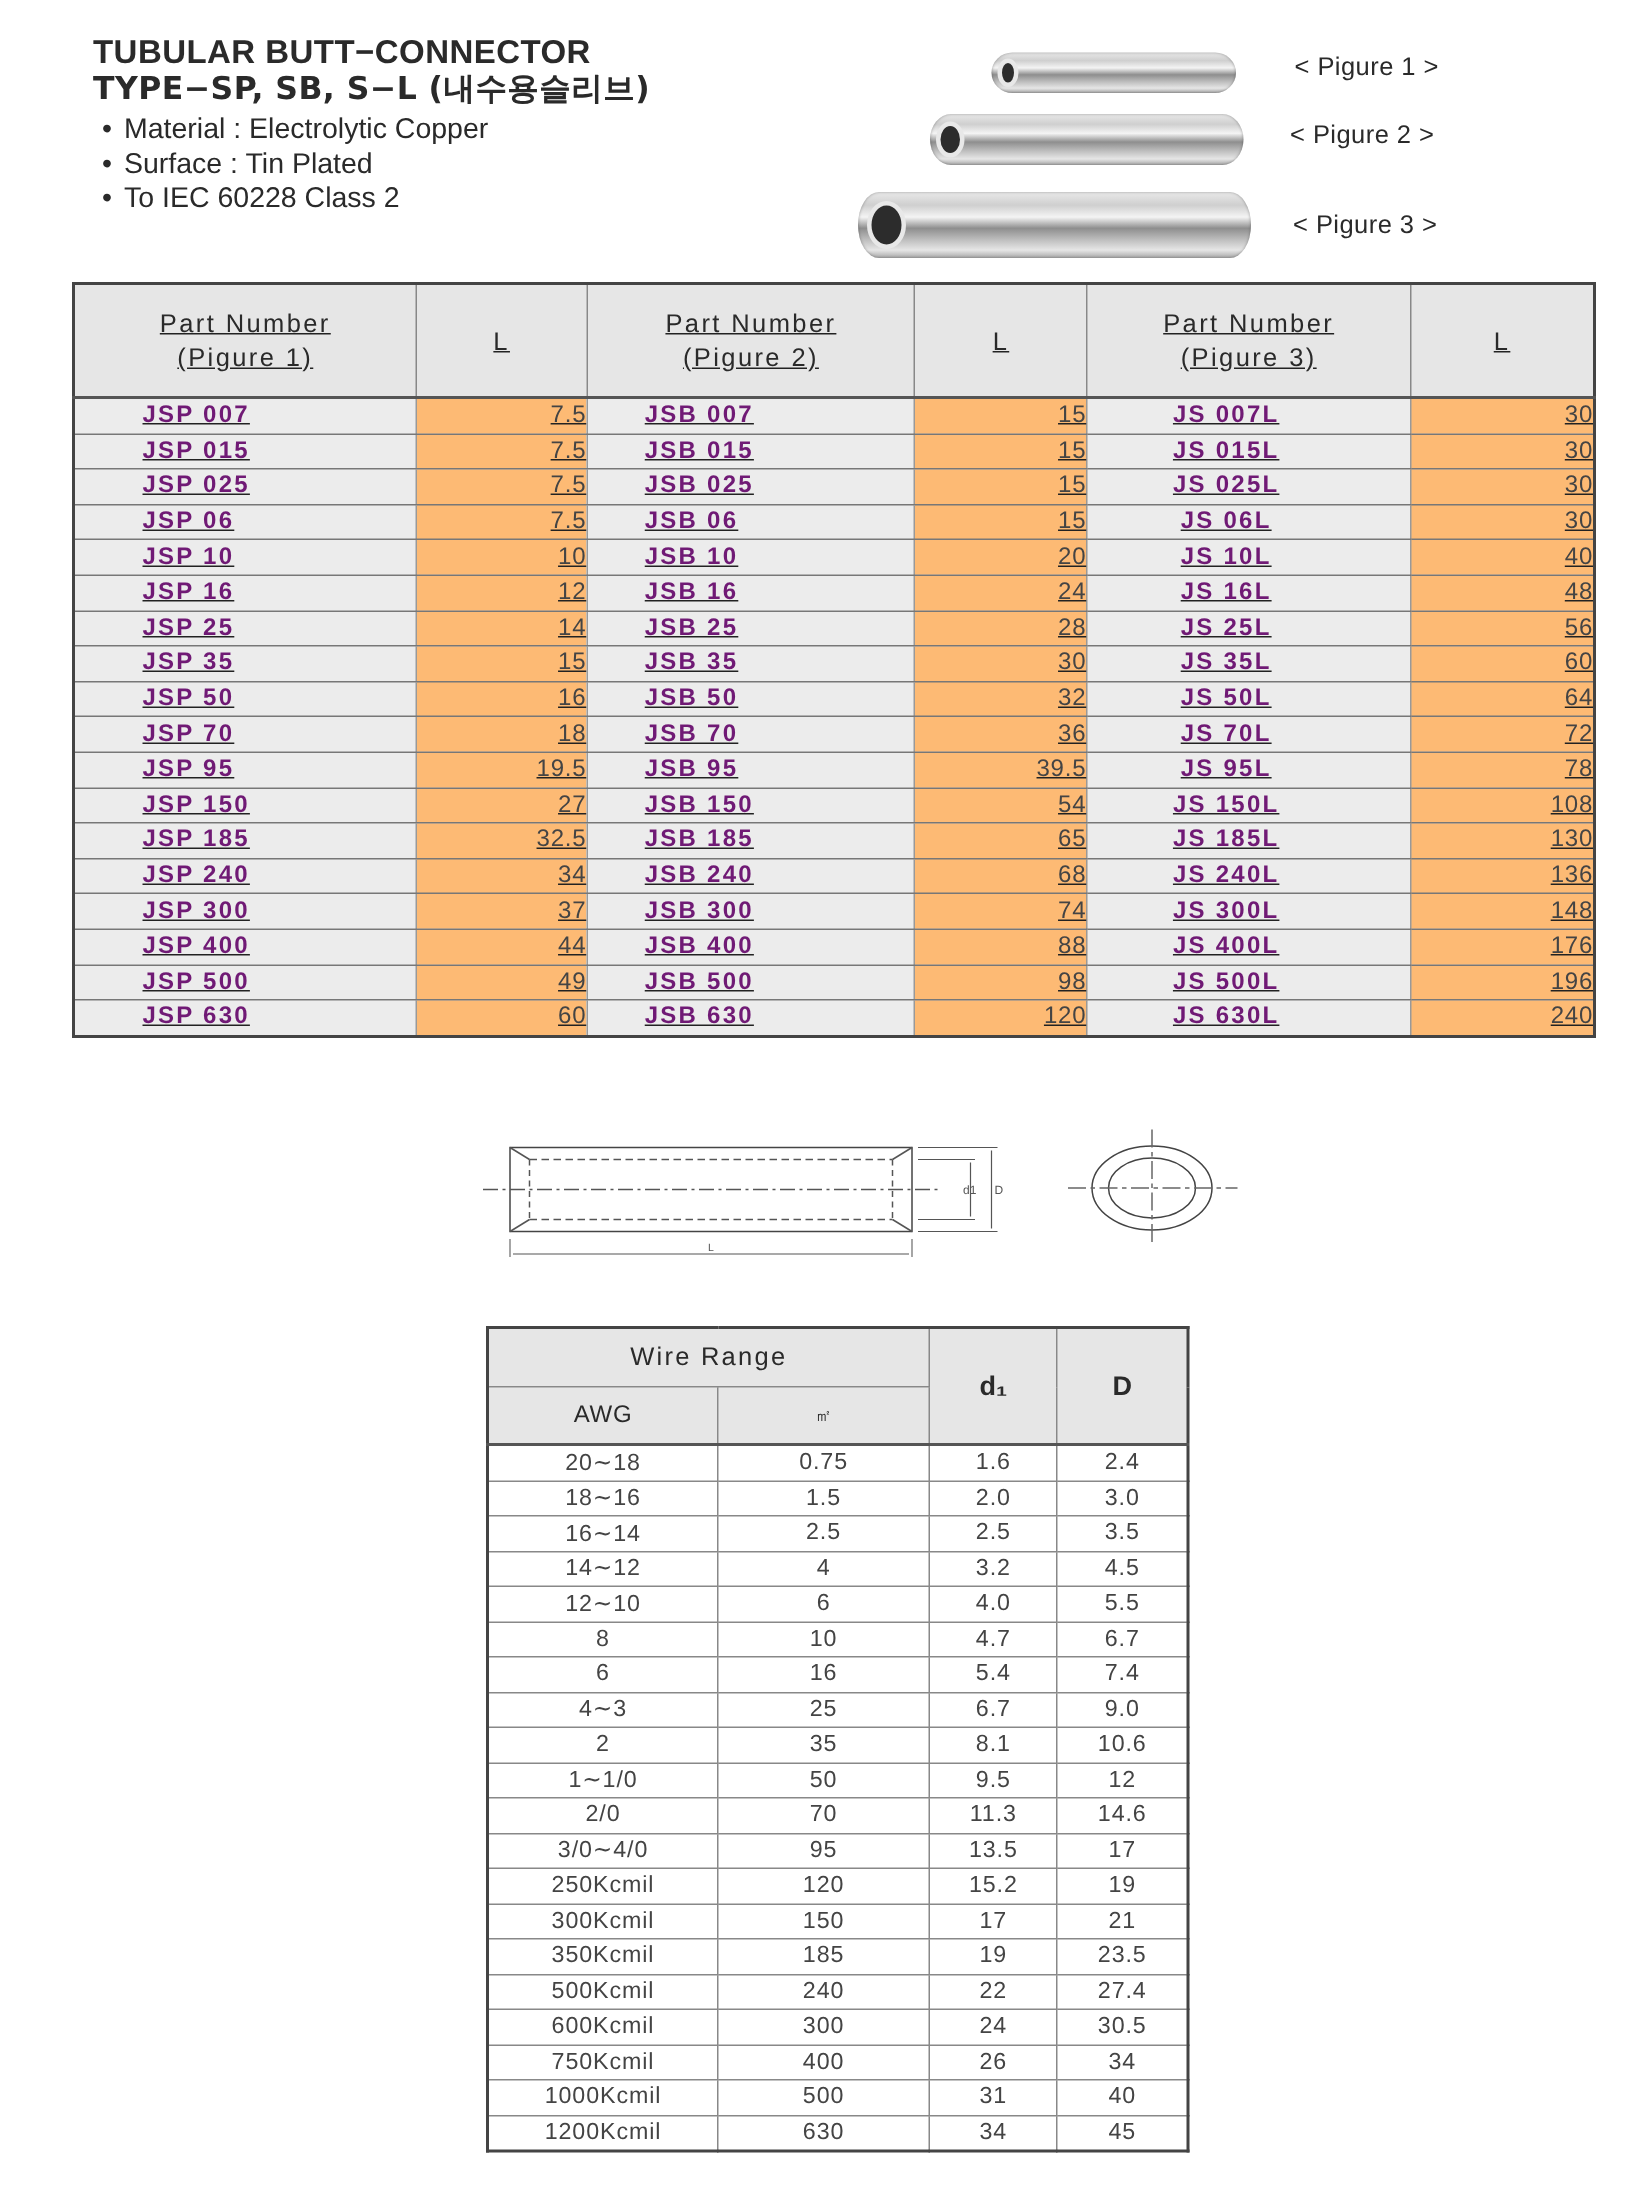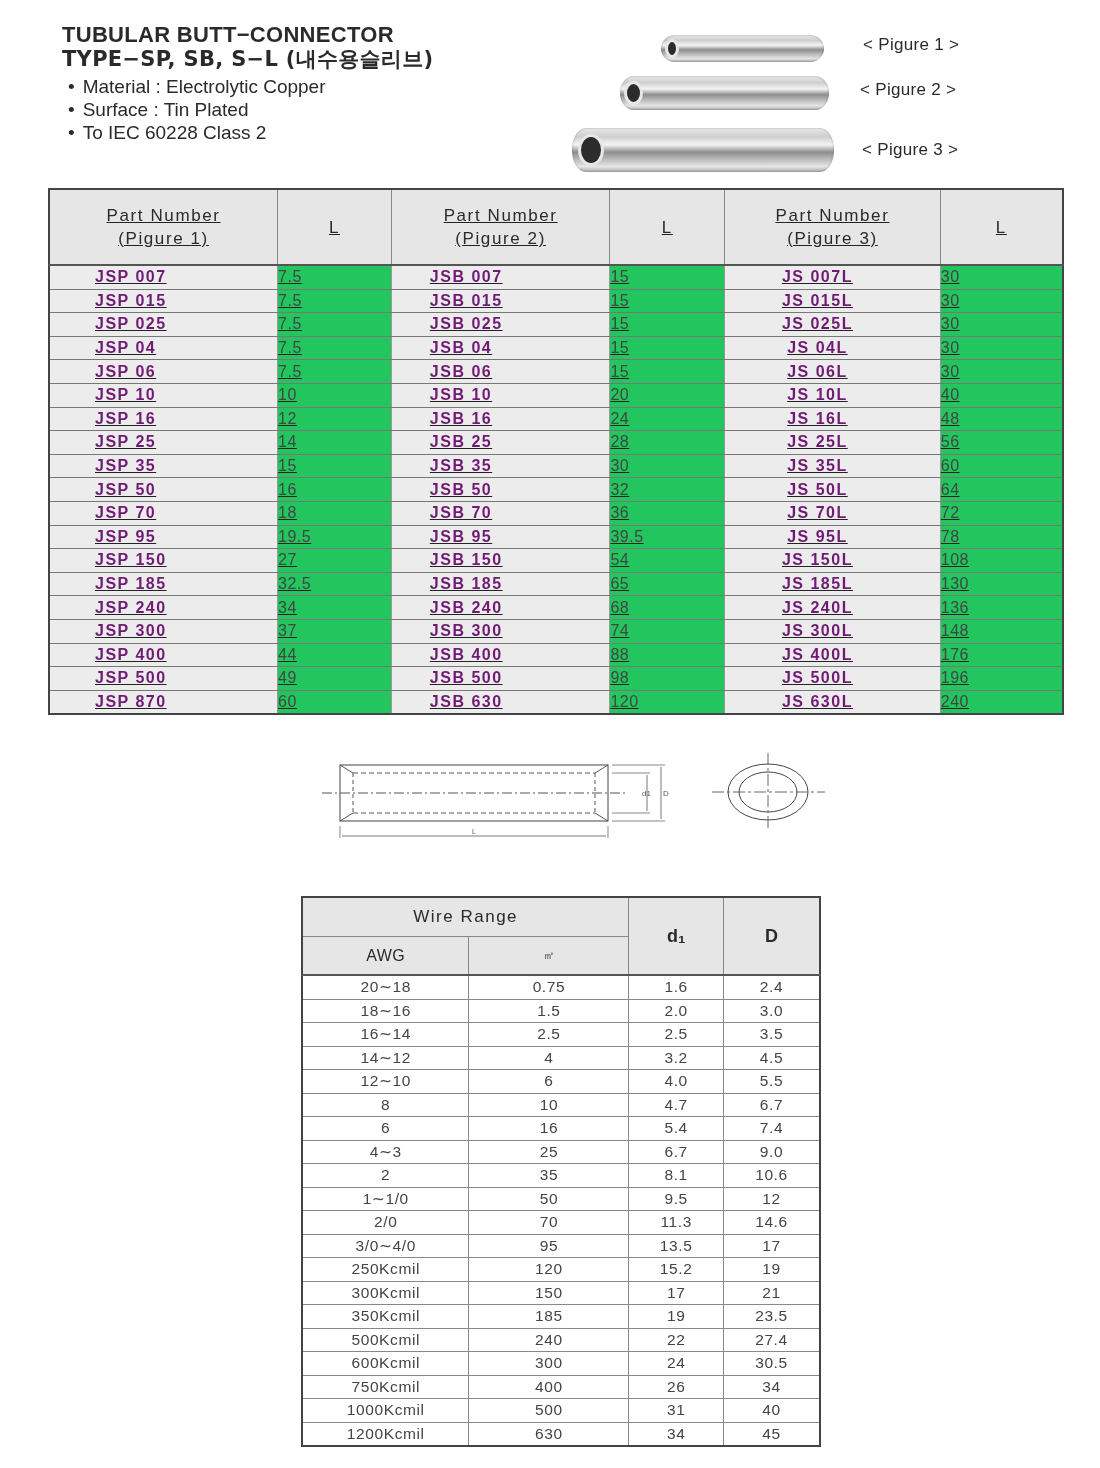--- a/index.html
+++ b/index.html
@@ -20,26 +20,26 @@
   table { border-collapse:collapse; }
   .t1 { position:absolute; left:48px; top:188px; width:1016px; border:2px solid #444;text-decoration:underline; }
   .t1 th { background:#e6e6e6; font-weight:normal; font-size:17px; letter-spacing:1.6px;
            border:1px solid #888; height:72px; line-height:23px; color:#2a2a2a; }
   .t1 td { height:22.6px; padding:0; border-top:1px solid #777; border-bottom:1px solid #777;
            border-left:1px solid #999; border-right:1px solid #999; font-size:16px; }
   .t1 td.pn { background:#ececec; font-weight:bold; letter-spacing:1.5px; color:#701a75; }
   .t1 td.pn.left { padding-left:45px; }
   .t1 td.pn.left2 { padding-left:38px; }
   .t1 td.pn.center { text-align:center; padding-right:30px; }
-  .t1 td.val { text-align:left; color:#444; background:#22c55e; letter-spacing:0.5px;margin-top:29px; }
+  .t1 td.val { text-align:right; color:#444; background:#fdba74; letter-spacing:0.5px;margin-top:29px; }
   .t1 thead tr { border-bottom:2px solid #555; }
 
   .drawing { position:absolute; left:320px; top:750px; }
 
-  .t2 { position:absolute; left:301px; top:884px; width:520px; border:2px solid #444;margin-top:12px; }
+  .t2 { position:absolute; left:324px; top:884px; width:469px; border:2px solid #444; }
   .t2 th { background:#e6e6e6; font-weight:normal; border:1px solid #888; color:#2a2a2a; }
   .t2 th.wr { height:36px; font-size:17px; letter-spacing:1.5px; }
   .t2 th.sub { height:35px; font-size:17px; }
   .t2 th.awg { font-weight:bold; font-size:16px; letter-spacing:0.5px; font-weight:normal; }
   .t2 th.mm { font-size:11px; }
   .t2 th.big { font-size:18px; font-weight:bold; }
   .t2 td { height:22.5px; padding:0; text-align:center; border:1px solid #888; font-size:15.5px;
            color:#444; letter-spacing:0.6px; }
   .t2 thead { border-bottom:2px solid #555; }
 </style>
@@ -118,28 +118,20 @@
       </tr>
       <tr>
         <td class="pn left">JSP 025</td>
         <td class="val">7.5</td>
         <td class="pn left2">JSB 025</td>
         <td class="val">15</td>
         <td class="pn center">JS 025L</td>
         <td class="val">30</td>
       </tr>
       <tr>
-        <td class="pn left">JSP 04</td>
-        <td class="val">7.5</td>
-        <td class="pn left2">JSB 04</td>
-        <td class="val">15</td>
-        <td class="pn center">JS 04L</td>
-        <td class="val">30</td>
-      </tr>
-      <tr>
         <td class="pn left">JSP 06</td>
         <td class="val">7.5</td>
         <td class="pn left2">JSB 06</td>
         <td class="val">15</td>
         <td class="pn center">JS 06L</td>
         <td class="val">30</td>
       </tr>
       <tr>
         <td class="pn left">JSP 10</td>
         <td class="val">10</td>
@@ -238,21 +230,21 @@
       </tr>
       <tr>
         <td class="pn left">JSP 500</td>
         <td class="val">49</td>
         <td class="pn left2">JSB 500</td>
         <td class="val">98</td>
         <td class="pn center">JS 500L</td>
         <td class="val">196</td>
       </tr>
       <tr>
-        <td class="pn left">JSP 870</td>
+        <td class="pn left">JSP 630</td>
         <td class="val">60</td>
         <td class="pn left2">JSB 630</td>
         <td class="val">120</td>
         <td class="pn center">JS 630L</td>
         <td class="val">240</td>
       </tr>
     </tbody>
 </table>
 
 <svg class="drawing" width="520" height="95" viewBox="0 0 520 95">

